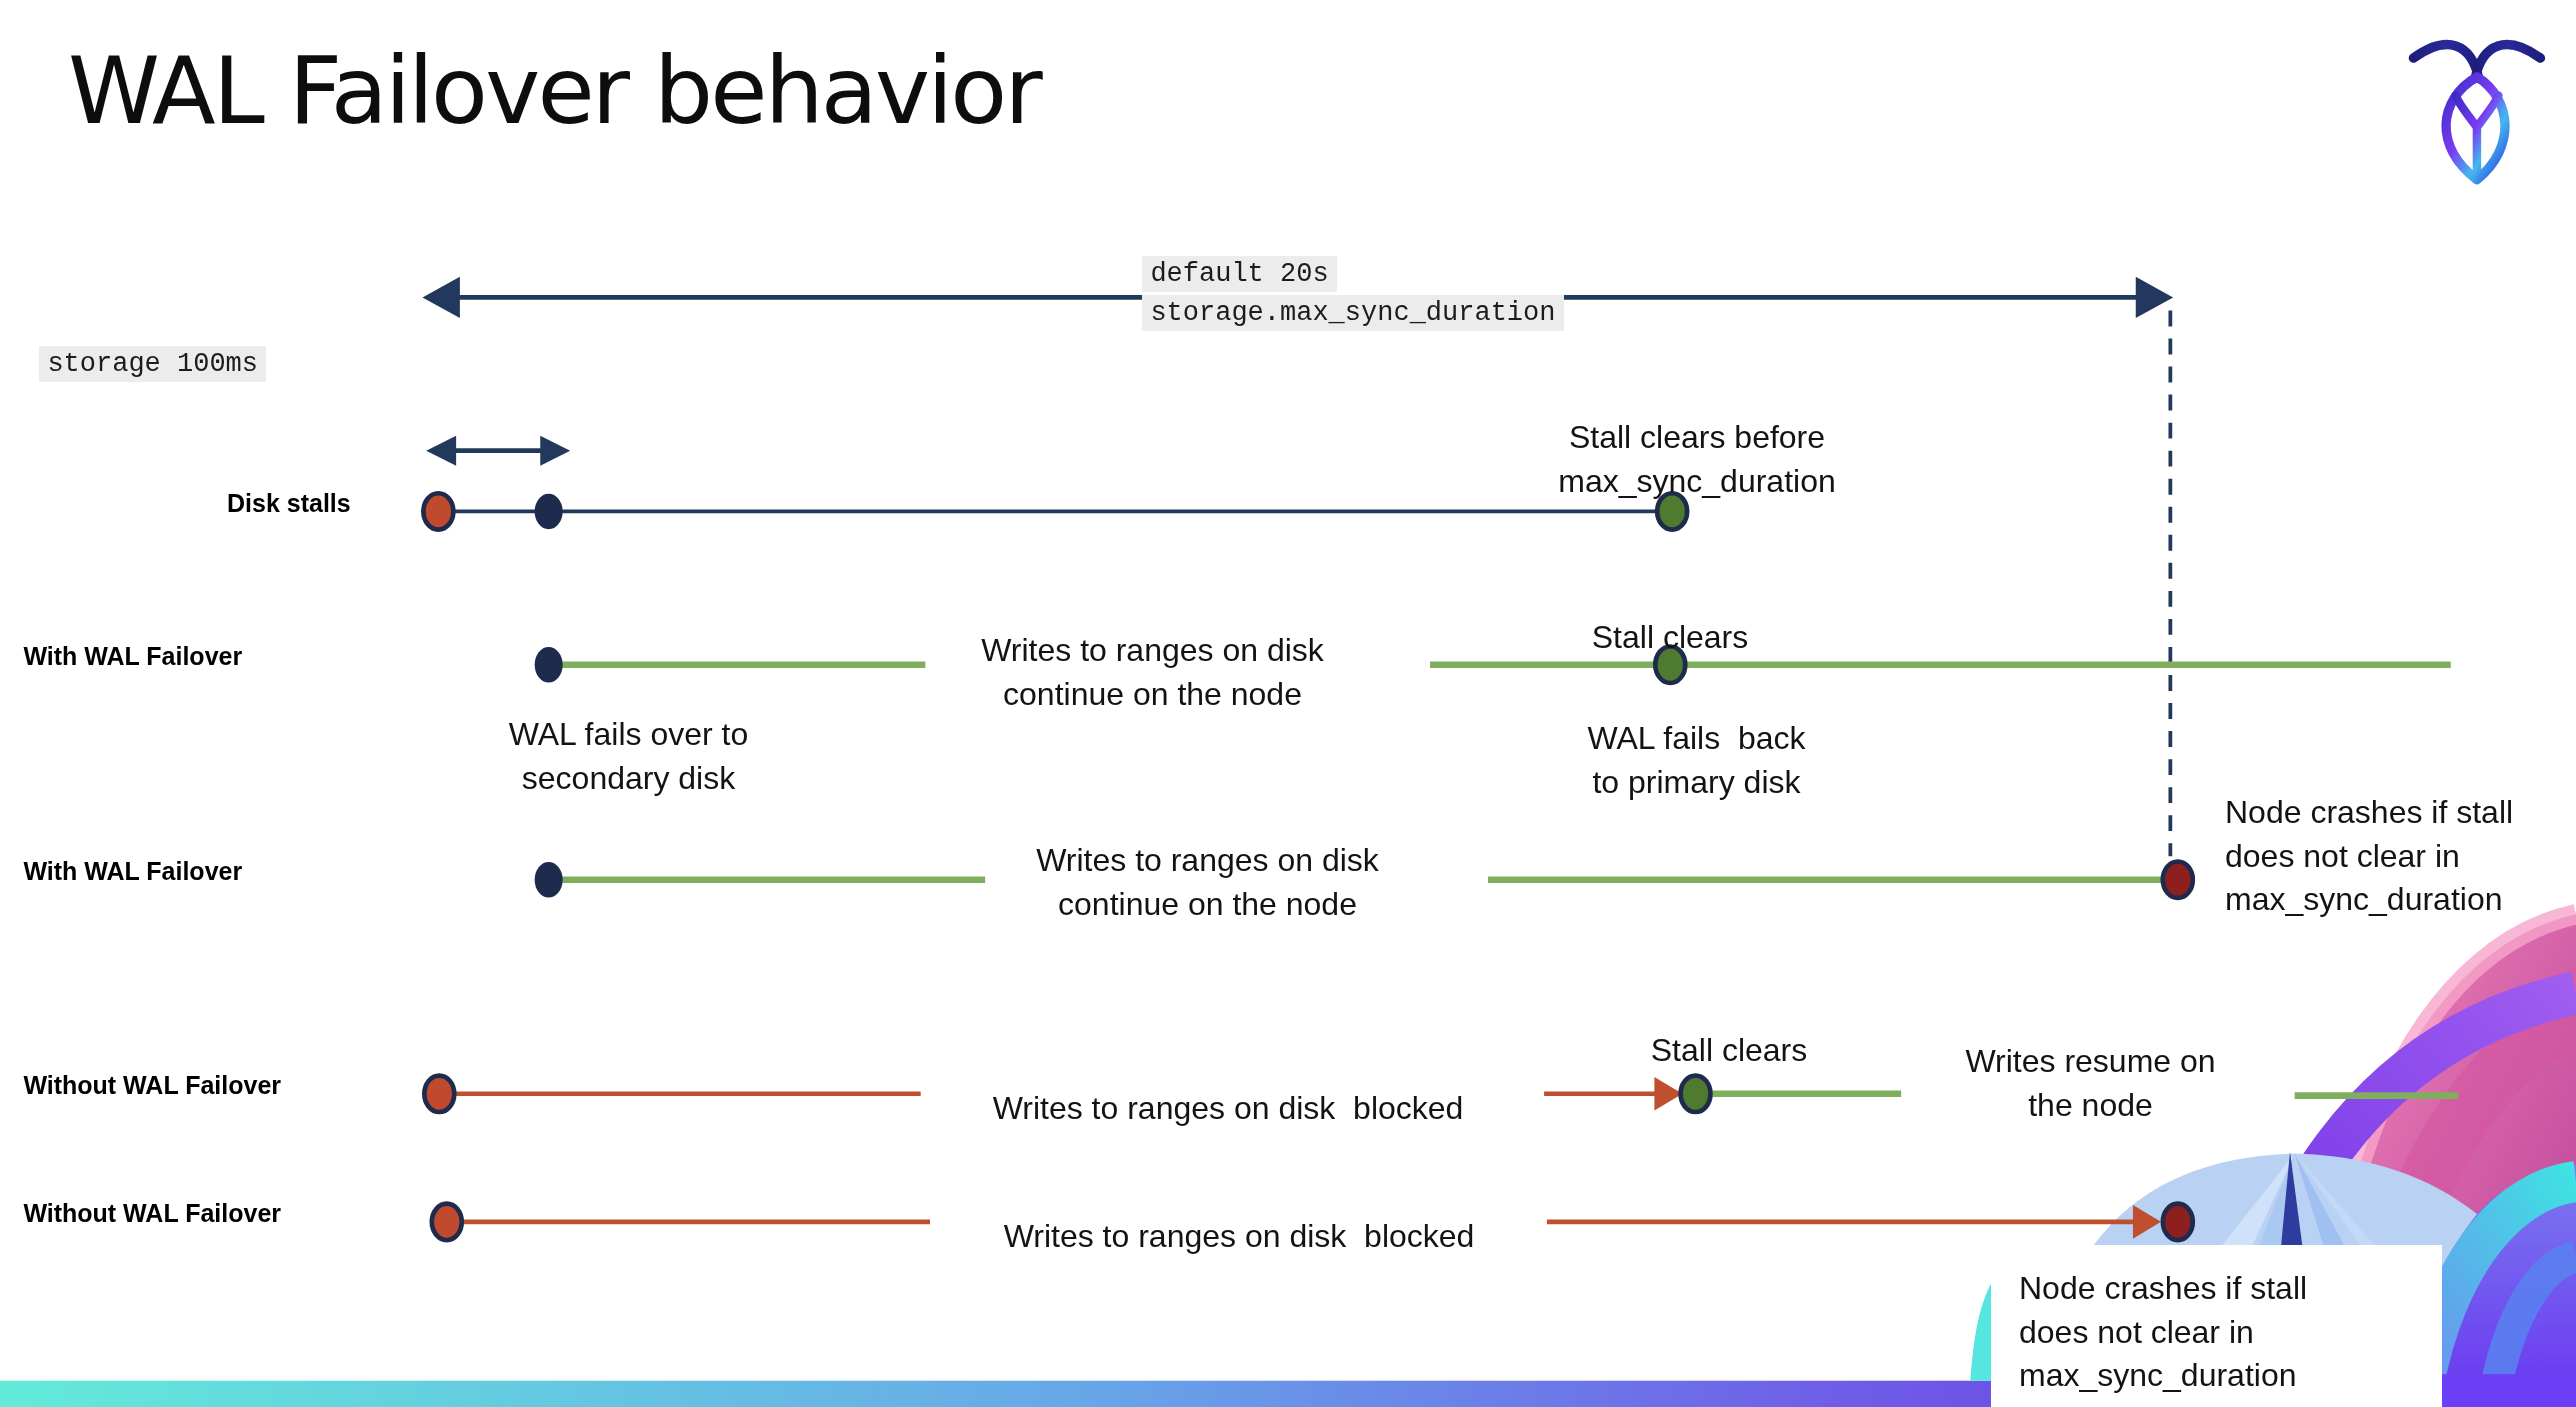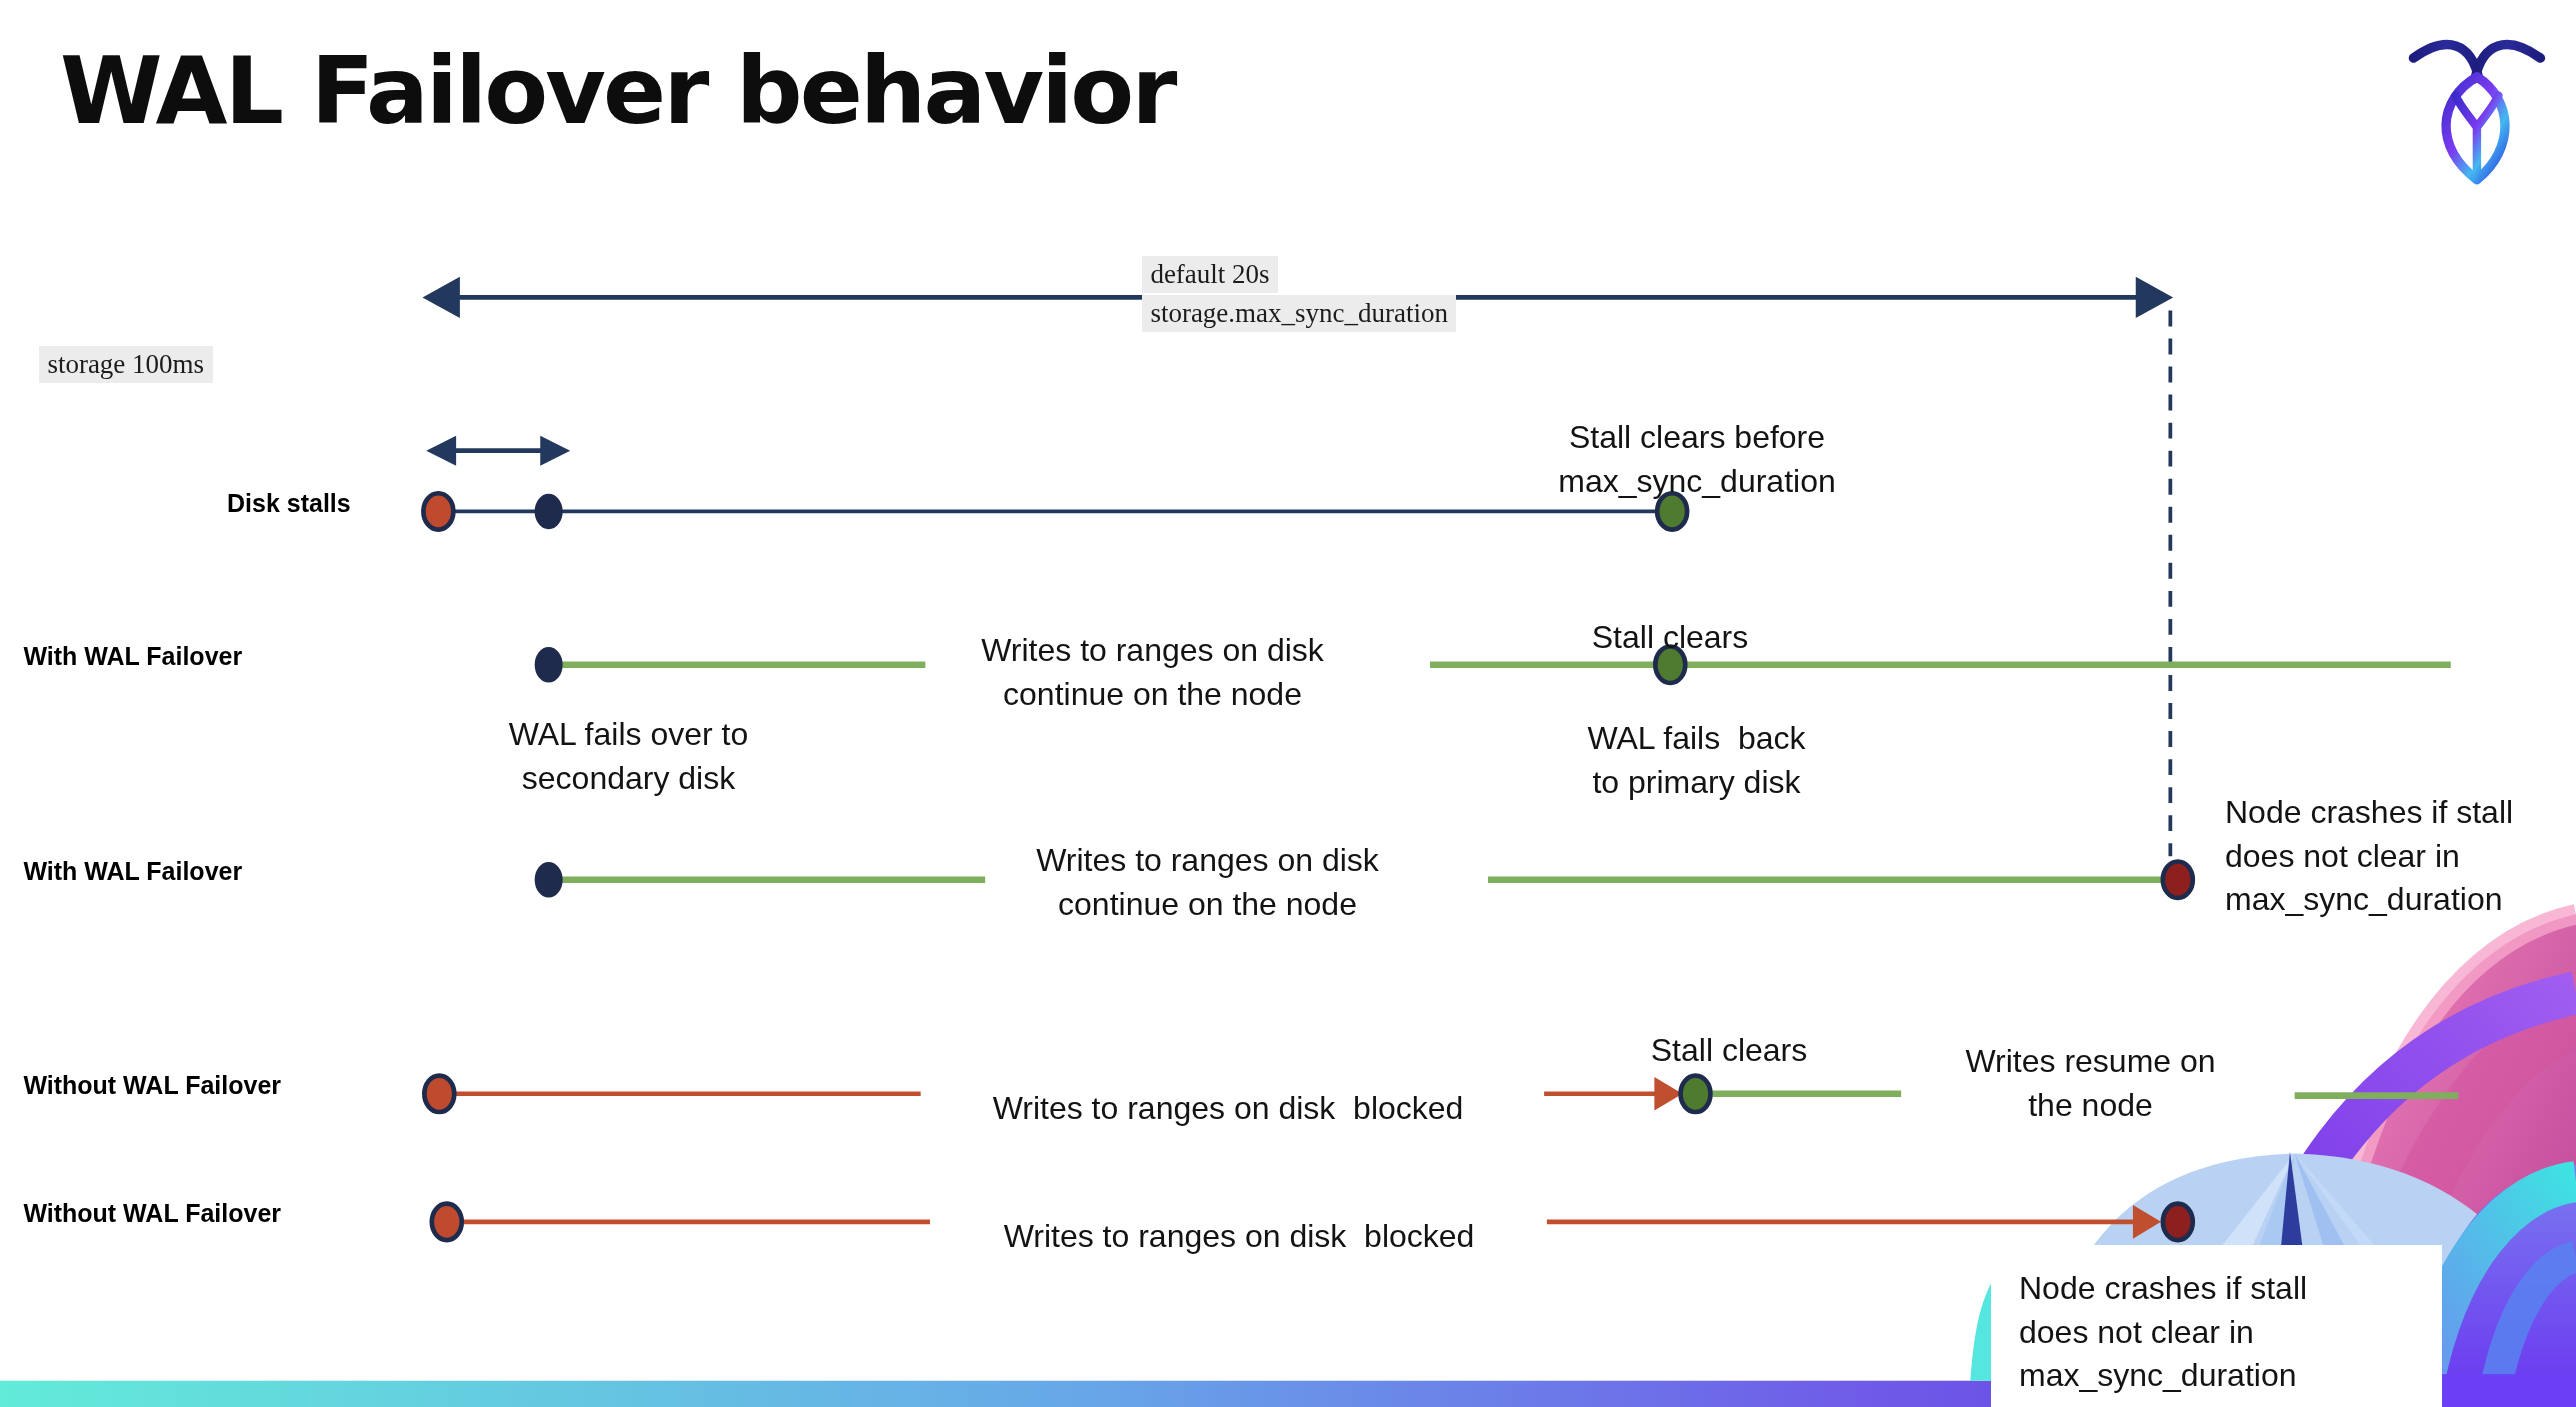--- a/index.html
+++ b/index.html
@@ -1,21 +1,21 @@
 <!DOCTYPE html>
 <html style="font-size:15px"><head>
 <meta charset="utf-8">
 <style>
   html,body{margin:0;padding:0;background:#ffffff;}
   #slide{position:relative;width:2576px;height:1408px;background:#ffffff;overflow:hidden;
          font-family:"Liberation Sans",sans-serif;color:#131313;}
   #diagram-svg{position:absolute;left:0;top:0;}
-  .title{position:absolute;left:60px;top:37px;font-family:"DejaVu Sans",sans-serif;
-         font-weight:bold;font-size:93px;letter-spacing:-2.8px;color:#0d0d0d;white-space:pre;}
-  .code{position:absolute;font-family:Liberation Serif, serif;font-size:27px;
+  .title{position:absolute;left:68px;top:37px;font-family:"DejaVu Sans",sans-serif;
+         font-weight:normal;font-size:93px;letter-spacing:-2.8px;color:#0d0d0d;white-space:pre;}
+  .code{position:absolute;font-family:Liberation Mono, monospace;font-size:27px;
         background:#ececec;color:#1c1c1c;padding:2.8px 8.4px;white-space:pre;}
   .rowlabel{position:absolute;font-size:25px;color:#000000;white-space:pre;font-weight:bold;}
   .ann{position:absolute;font-size:32px;line-height:1.36;color:#131313;white-space:pre-wrap;}
   .center{text-align:center;margin-top:16px;}
   .crashbox{position:absolute;left:1991px;top:1245px;width:451px;height:163px;background:#ffffff;}
   .crashbox .ann{position:static;display:block;padding:22.4px 0 0 28px;}
 </style>
 </head>
 <body>
 

